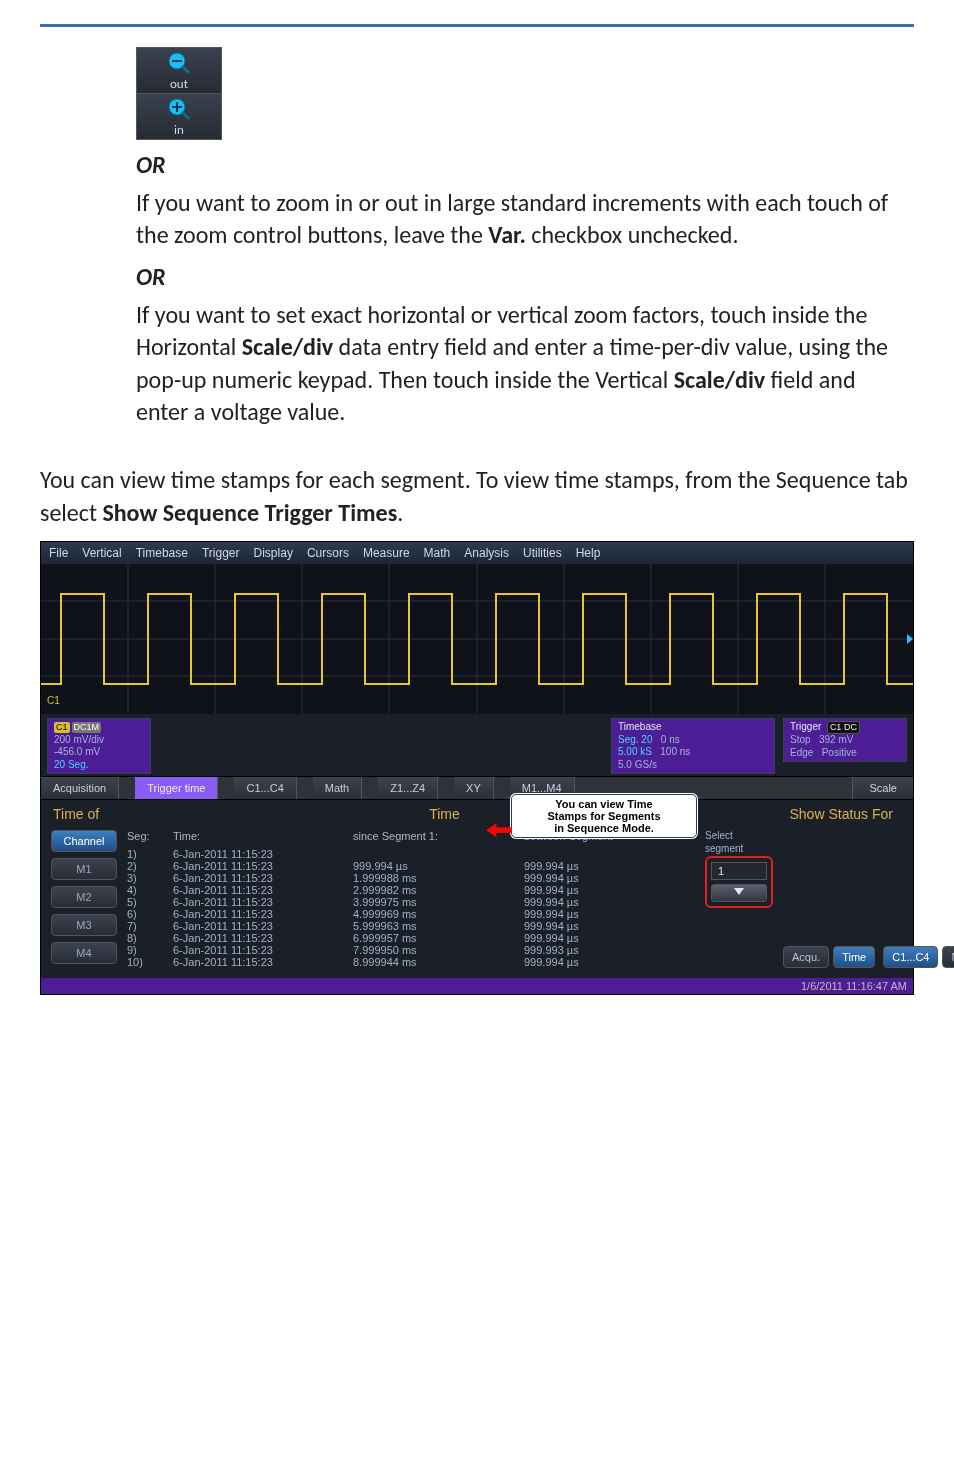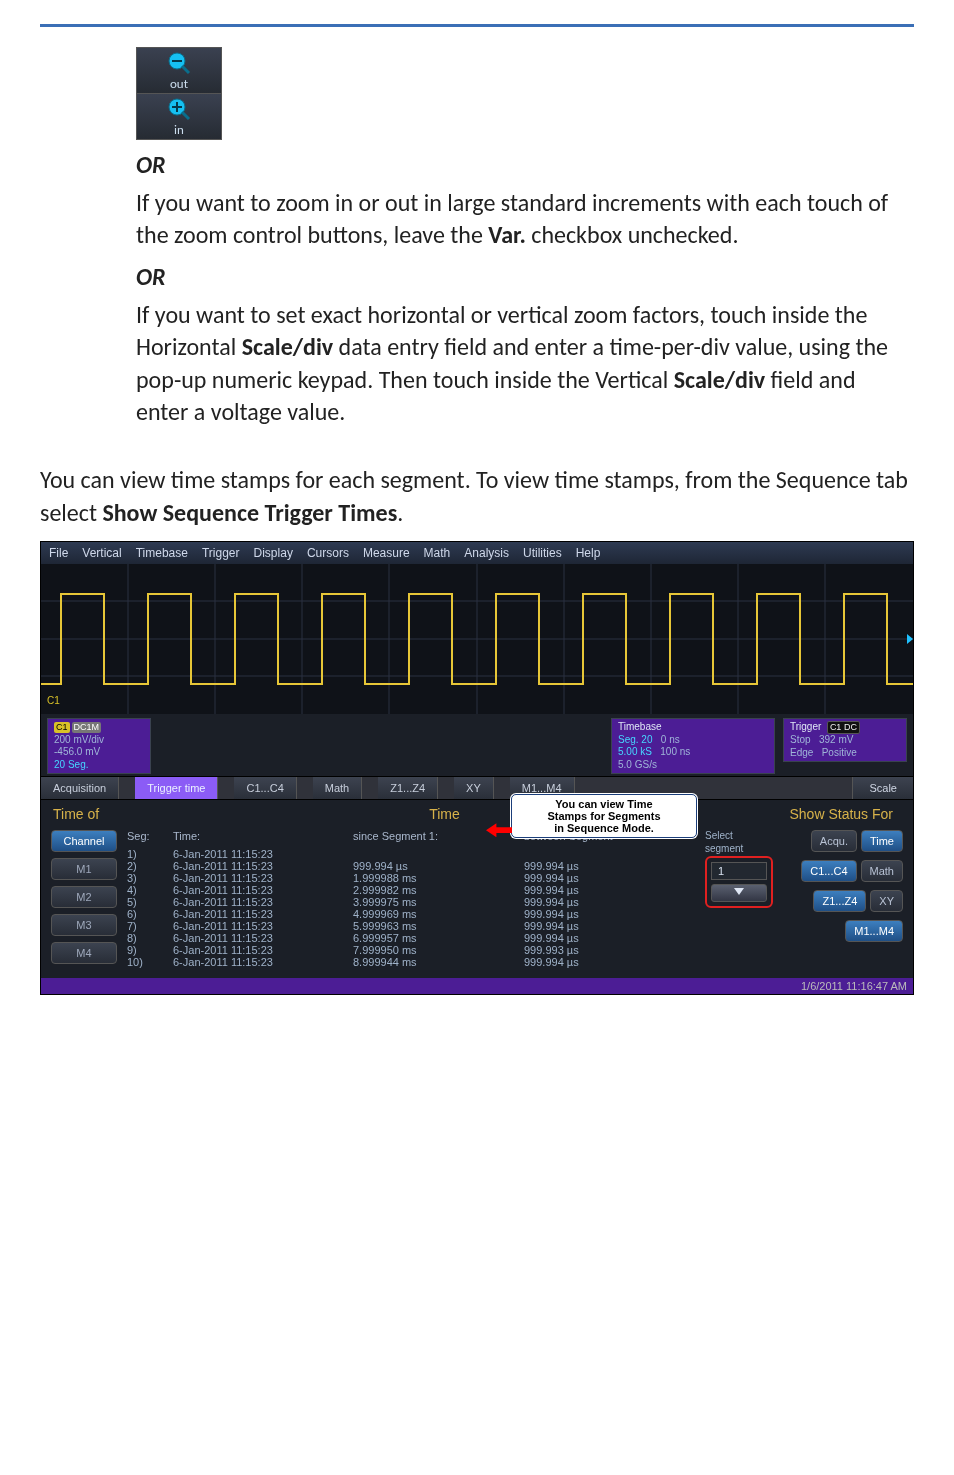--- a/index.html
+++ b/index.html
@@ -40,21 +40,21 @@
   .chip.active{background:linear-gradient(#3d7fbf,#1f4f86);color:#fff}
   .seq-table{flex:1;font-size:11px;color:#9fb2c9}
   .seq-table .hdr{display:flex;color:#a9b7cc;margin-bottom:6px}
   .seq-table .hdr .col{flex:1}
   .seq-table .hdr .col.seg{flex:0 0 46px}
   .seq-table .hdr .col.time{flex:0 0 180px}
   .seq-table .row{display:flex}
   .seq-table .row .col{flex:1;white-space:nowrap}
   .seq-table .row .col.seg{flex:0 0 46px}
   .seq-table .row .col.time{flex:0 0 180px}
-  .rightcol{width:120px;display:flex;flex-direction:column;align-items:flex-end;gap:8px}
+  .rightcol{width:120px;display:flex;align-items:flex-end;gap:8px}
   .rightcol .toprow{display:flex;gap:4px}
   .btn{background:linear-gradient(#3c4350,#282d37);border:1px solid #555;border-radius:4px;text-align:center;padding:4px 8px;font-size:11px;color:#b8c2d4}
   .btn.active{background:linear-gradient(#3d7fbf,#1f4f86);color:#fff}
   .segsel{position:relative}
   .segsel .lbl{font-size:10px;color:#9fb2c9;text-align:left;margin-bottom:2px}
   .segsel .redbox{border:2px solid #e02020;border-radius:6px;padding:4px;display:flex;flex-direction:column;gap:4px;width:56px}
   .segsel .num{background:#222830;color:#d8e2f0;padding:2px 6px;border:1px solid #555;font-size:11px}
   .segsel .down{background:linear-gradient(#5a6070,#323644);text-align:center;color:#fff;border:1px solid #555;border-radius:3px;height:16px;line-height:14px}
   .callout{position:absolute;background:#fff;color:#000;border:1px solid #1b3e7a;border-radius:5px;padding:3px 8px;font-size:11px;font-weight:700;text-align:center;box-shadow:0 0 0 1px #fff}
   .callout.seq{left:470px;top:-30px;width:168px}

